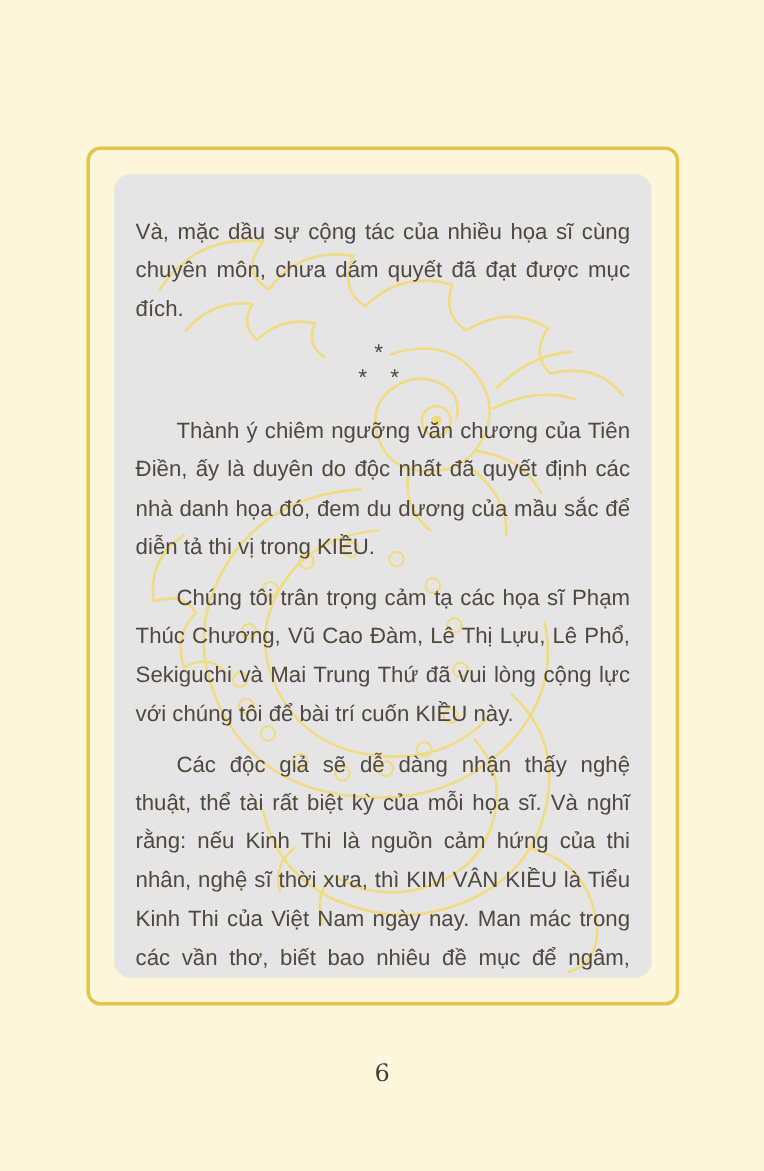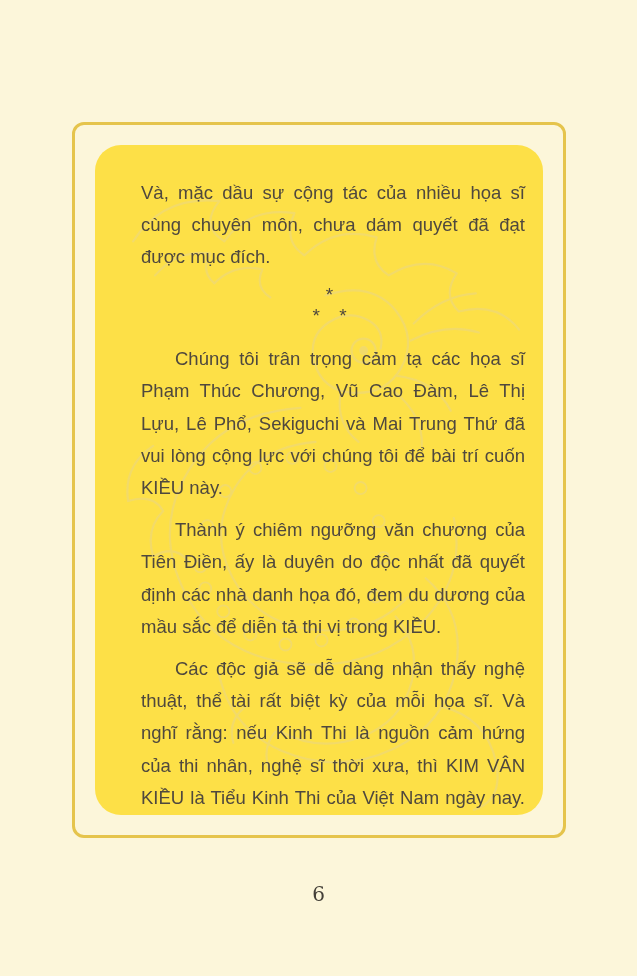--- a/index.html
+++ b/index.html
@@ -12,24 +12,23 @@
   }
   .frame{
     position:absolute;left:72px;top:122px;
     width:494px;height:716px;
     border:3px solid #E5C44C;
     border-radius:12px;
     box-sizing:border-box;
   }
   .panel{
     position:absolute;left:20px;top:20px;right:20px;bottom:20px;
-    background:#fde047;
-    border-radius:26px;
+    background:#e5e5e5;
+    border-radius:14px;
     overflow:hidden;
-    padding-left:28px;
   }
   .dragon{
     position:absolute;left:0;top:0;width:100%;height:100%;
     pointer-events:none;
   }
   .content{
     position:relative;
     padding:32px 18px 0 18px;
     color:#4F483E;
     font-size:18.5px;
@@ -112,22 +111,22 @@
       </svg>
 
       <div class="content">
         <p class="first">Và, mặc dầu sự cộng tác của nhiều họa sĩ cùng chuyên môn, chưa dám quyết đã đạt được mục đích.</p>
 
         <div class="asterism">
           <span>*</span>
           <span>* *</span>
         </div>
 
+        <p>Thành ý chiêm ngưỡng văn chương của Tiên Điền, ấy là duyên do độc nhất đã quyết định các nhà danh họa đó, đem du dương của mầu sắc để diễn tả thi vị trong KIỀU.</p>
         <p>Chúng tôi trân trọng cảm tạ các họa sĩ Phạm Thúc Chương, Vũ Cao Đàm, Lê Thị Lựu, Lê Phổ, Sekiguchi và Mai Trung Thứ đã vui lòng cộng lực với chúng tôi để bài trí cuốn KIỀU này.</p>
-        <p>Thành ý chiêm ngưỡng văn chương của Tiên Điền, ấy là duyên do độc nhất đã quyết định các nhà danh họa đó, đem du dương của mầu sắc để diễn tả thi vị trong KIỀU.</p>
         <p>Các độc giả sẽ dễ dàng nhận thấy nghệ thuật, thể tài rất biệt kỳ của mỗi họa sĩ. Và nghĩ rằng: nếu Kinh Thi là nguồn cảm hứng của thi nhân, nghệ sĩ thời xưa, thì KIM VÂN KIỀU là Tiểu Kinh Thi của Việt Nam ngày nay. Man mác trong các vần thơ, biết bao nhiêu đề mục để ngâm, họa, tâm tư.</p>
       </div>
 
     </div>
   </div>
 
   <div class="page-number">6</div>
 
 </div>
 

